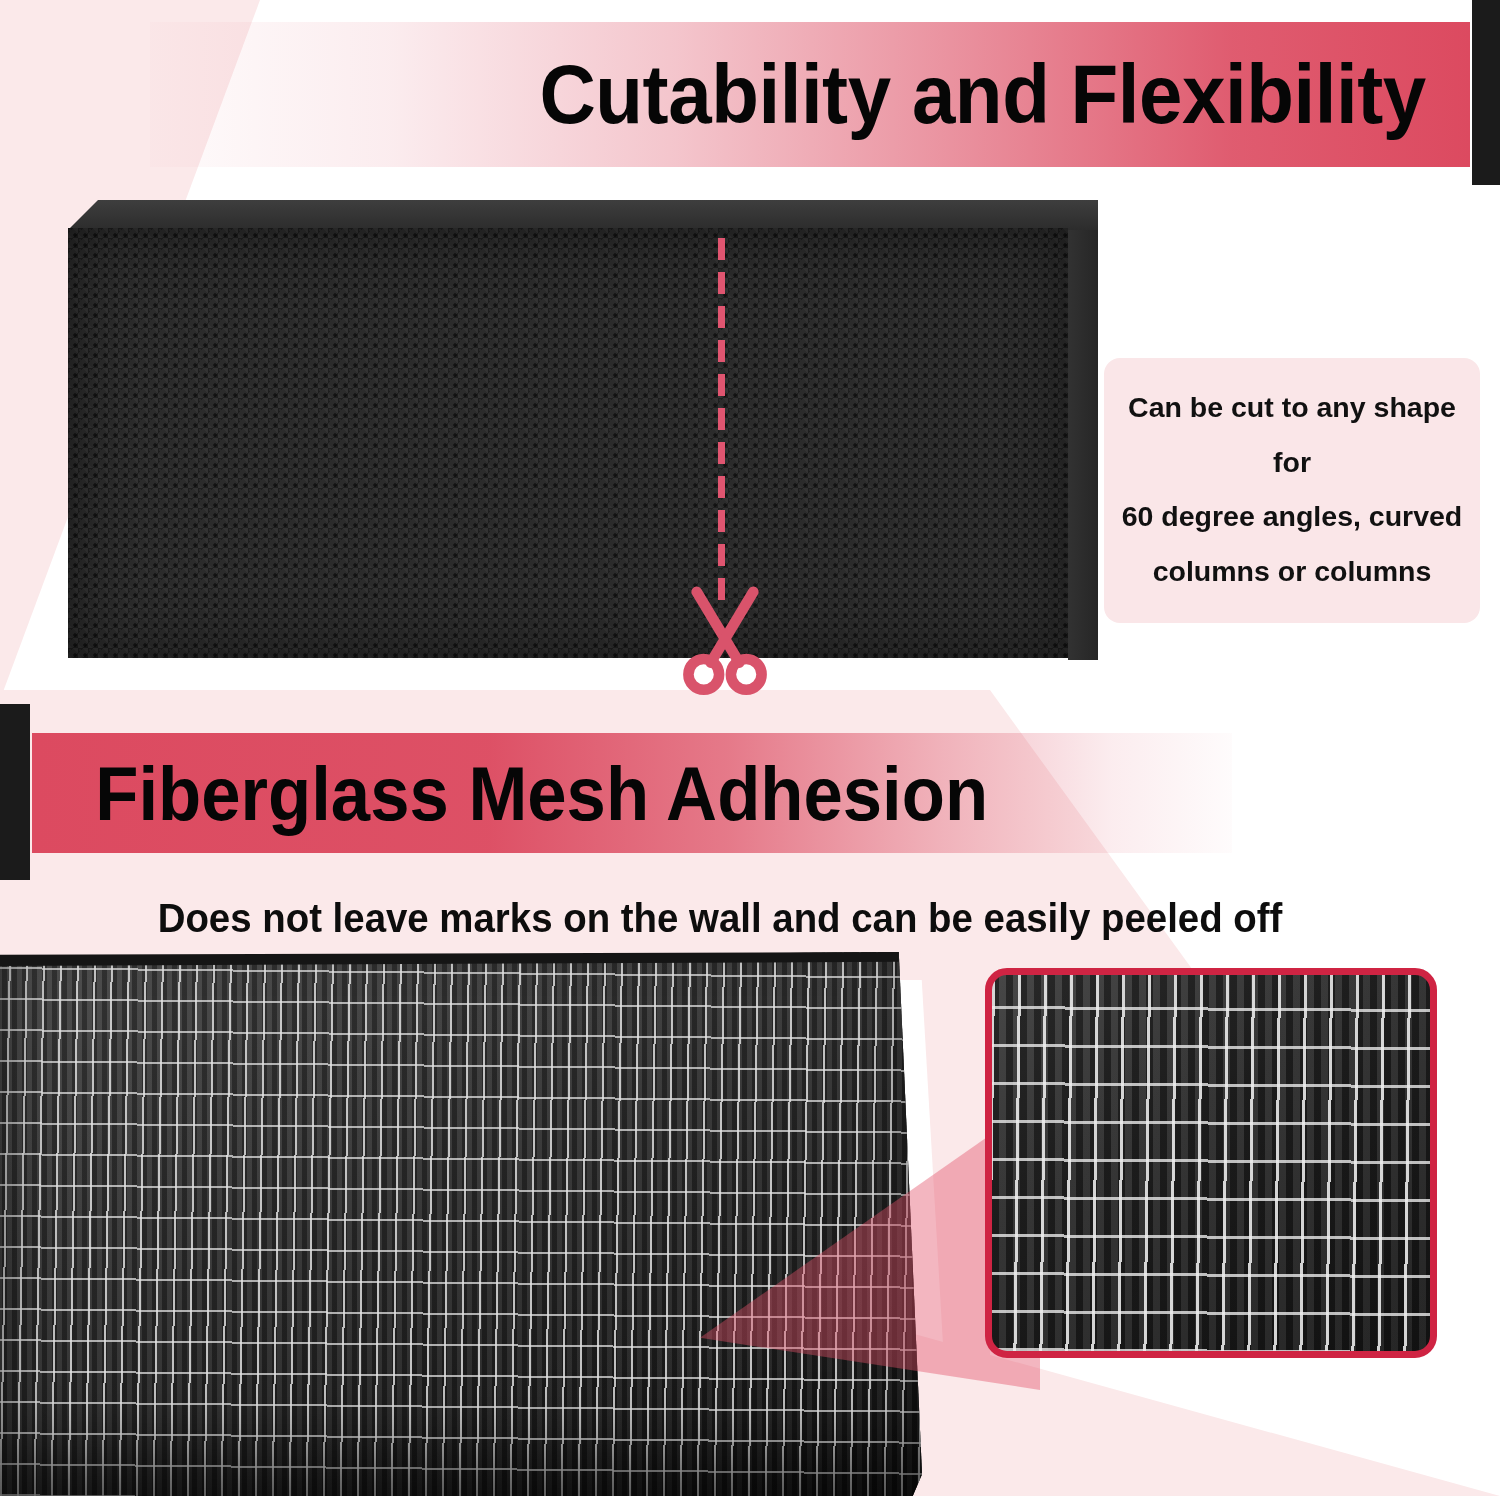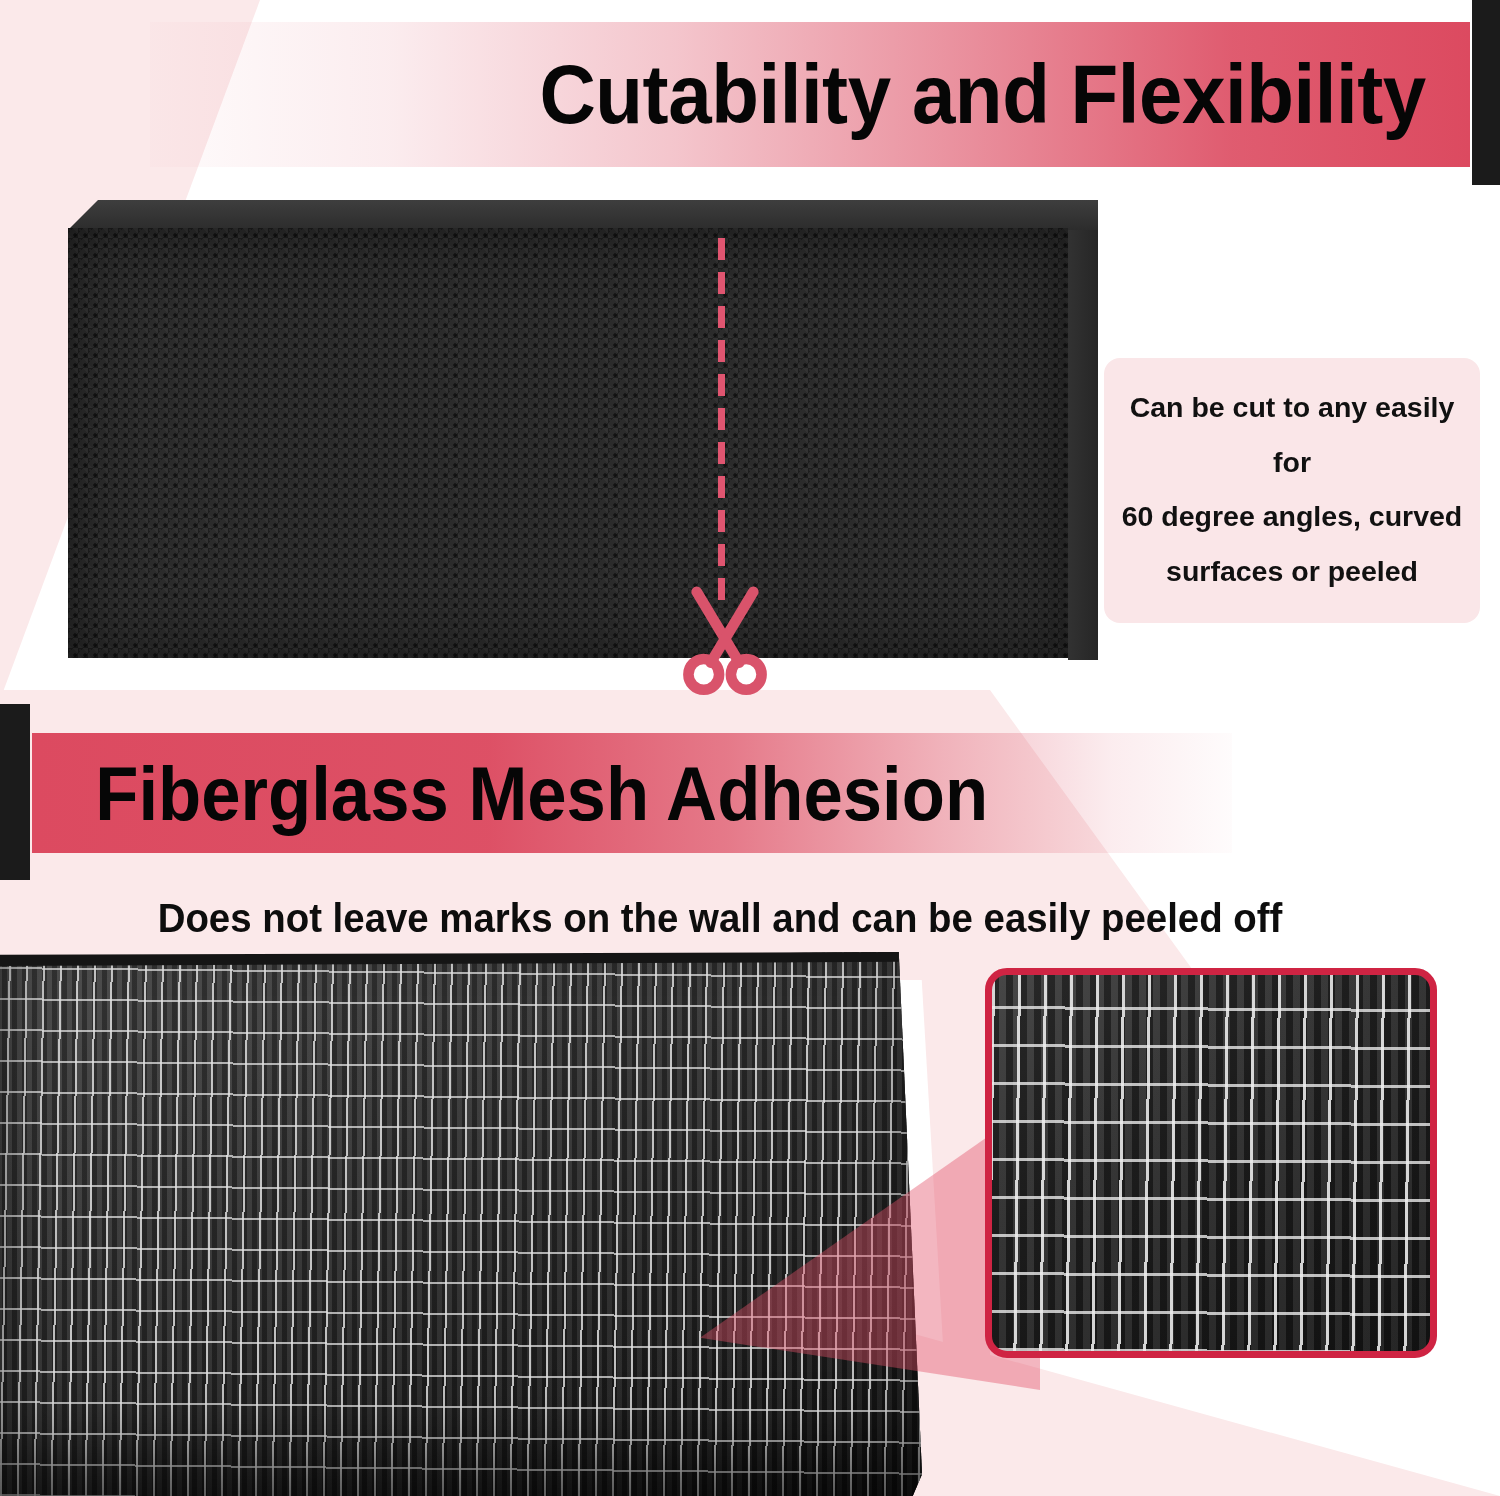--- a/index.html
+++ b/index.html
@@ -291,23 +291,23 @@
       <g stroke="#d9536b" stroke-width="9" stroke-linecap="round" fill="none">
         <line x1="26" y1="10" x2="62" y2="70"></line>
         <line x1="74" y1="10" x2="38" y2="70"></line>
       </g>
       <circle cx="32" cy="80" r="13" fill="none" stroke="#d9536b" stroke-width="9"></circle>
       <circle cx="68" cy="80" r="13" fill="none" stroke="#d9536b" stroke-width="9"></circle>
     </svg>
   </div>
 
   <div class="callout">
-    <div>Can be cut to any easily for</div>
+    <div>Can be cut to any shape for</div>
     <div>60 degree angles, curved</div>
-    <div>surfaces or peeled</div>
+    <div>columns or columns</div>
   </div>
 
   <div class="black-bar-left"></div>
   <div class="banner2-bg"></div>
   <div class="banner2-title">Fiberglass Mesh Adhesion</div>
 
   <div class="subtitle">Does not leave marks on the wall and can be easily peeled off</div>
 
   <div class="mesh-main"></div>
   <div class="mesh-main-topedge"></div>

